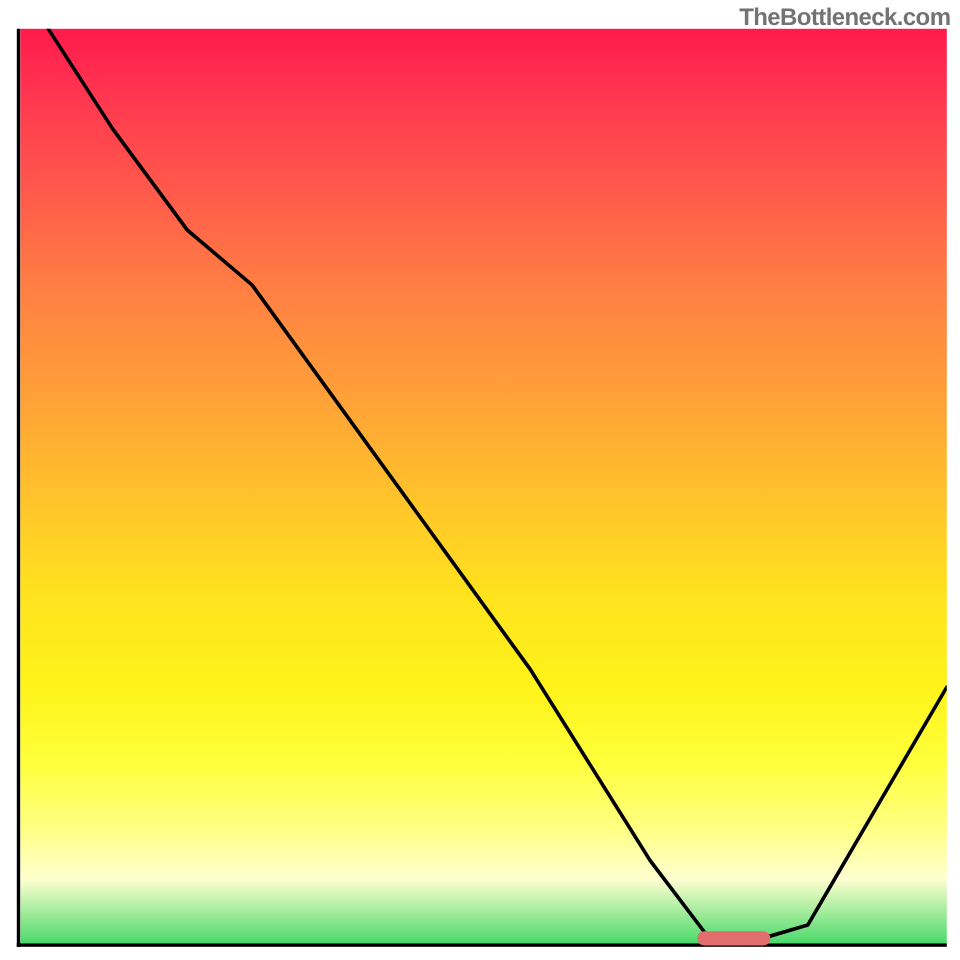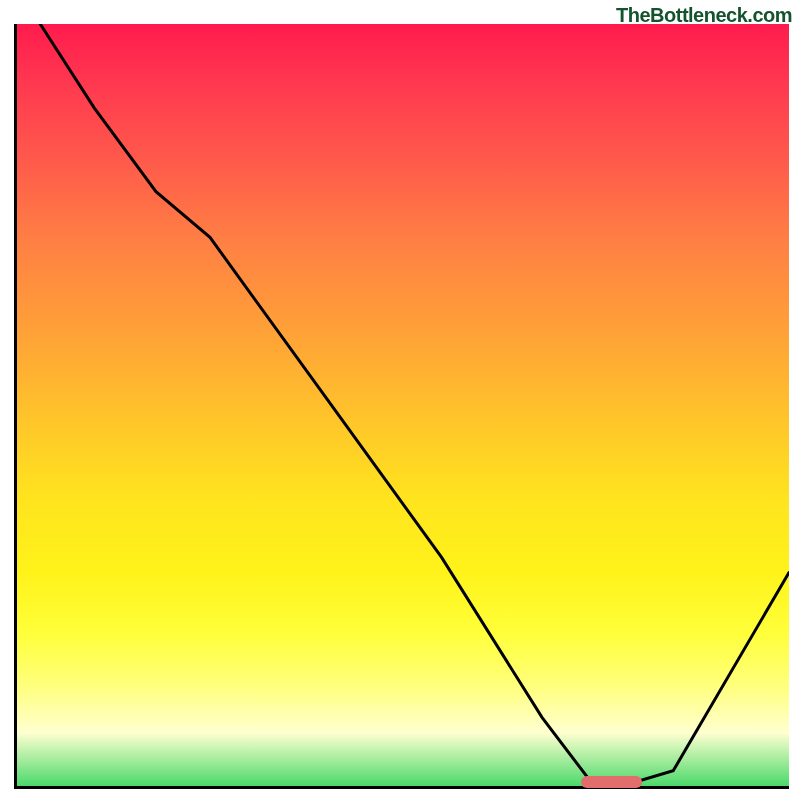--- a/index.html
+++ b/index.html
@@ -10,21 +10,21 @@
     position: relative;
     background: #fff;
     font-family: Arial, sans-serif;
   }
   .watermark {
     position: absolute;
     top: 4px;
     right: 8px;
     font-size: 20px;
     font-weight: bold;
-    color: #14532d;
+    color: #737373;
     z-index: 10;
     letter-spacing: -0.5px;
   }
   .plot-area {
     position: absolute;
     left: 14px;
     top: 24px;
     width: 772px;
     height: 762px;
     border-left: 3px solid #000;

